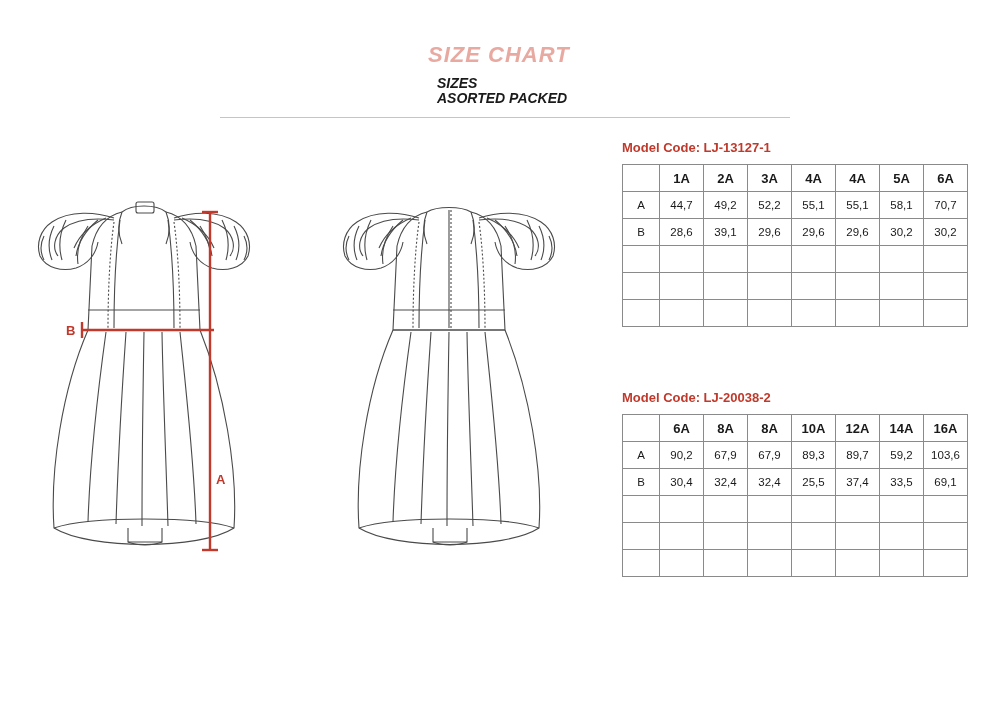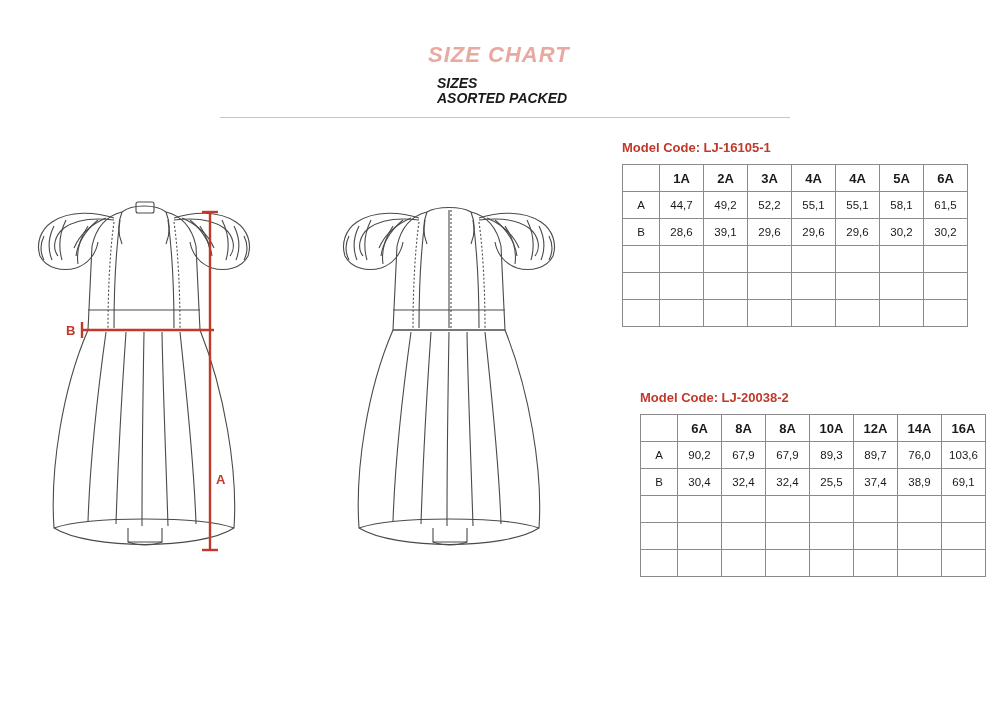--- a/index.html
+++ b/index.html
@@ -111,21 +111,21 @@
   
   .drawing {
     position: absolute;
   }
   #dress-front { left: 10px; top: 160px; }
   #dress-back { left: 315px; top: 160px; }
 
   
   .table-block { position: absolute; }
   #table-block-1 { left: 622px; top: 140px; }
-  #table-block-2 { left: 640px; top: 390px; }
+  #table-block-2 { left: 622px; top: 390px; }
 
   .model-code {
     font-size: 13px;
     font-weight: bold;
     color: #c0392b;
     margin-bottom: 9px;
     white-space: nowrap;
   }
   table.size-table {
     border-collapse: collapse;
@@ -285,42 +285,42 @@
       <path d="M116 172 C112 230, 108 300, 106 364"></path>
       <path d="M134 172 C133 230, 132 300, 132 366"></path>
       <path d="M152 172 C153 230, 156 300, 158 366"></path>
       <path d="M170 172 C176 230, 184 300, 186 364"></path>
       <path d="M118 368 L118 382 L152 382 L152 368"></path>
       <path d="M118 382 C128 386, 142 386, 152 382"></path>
     </g>
   </svg>
 
   <div class="table-block" id="table-block-1">
-    <div class="model-code">Model Code: LJ-16105-1</div>
+    <div class="model-code">Model Code: LJ-13127-1</div>
     <table class="size-table">
       <tbody>
           <tr>
         <th class="col-label"></th>
         <th class="col-size">1A</th>
         <th class="col-size">2A</th>
         <th class="col-size">3A</th>
         <th class="col-size">4A</th>
         <th class="col-size">4A</th>
         <th class="col-size">5A</th>
         <th class="col-size">6A</th>
       </tr>
       <tr>
         <td class="row-head">A</td>
         <td>44,7</td>
         <td>49,2</td>
         <td>52,2</td>
         <td>55,1</td>
         <td>55,1</td>
         <td>58,1</td>
-        <td>61,5</td>
+        <td>70,7</td>
       </tr>
       <tr>
         <td class="row-head">B</td>
         <td>28,6</td>
         <td>39,1</td>
         <td>29,6</td>
         <td>29,6</td>
         <td>29,6</td>
         <td>30,2</td>
         <td>30,2</td>
@@ -373,31 +373,31 @@
         <th class="col-size">14A</th>
         <th class="col-size">16A</th>
       </tr>
       <tr>
         <td class="row-head">A</td>
         <td>90,2</td>
         <td>67,9</td>
         <td>67,9</td>
         <td>89,3</td>
         <td>89,7</td>
-        <td>76,0</td>
+        <td>59,2</td>
         <td>103,6</td>
       </tr>
       <tr>
         <td class="row-head">B</td>
         <td>30,4</td>
         <td>32,4</td>
         <td>32,4</td>
         <td>25,5</td>
         <td>37,4</td>
-        <td>38,9</td>
+        <td>33,5</td>
         <td>69,1</td>
       </tr>
       <tr>
         <td class="row-head"></td>
         <td></td>
         <td></td>
         <td></td>
         <td></td>
         <td></td>
         <td></td>

